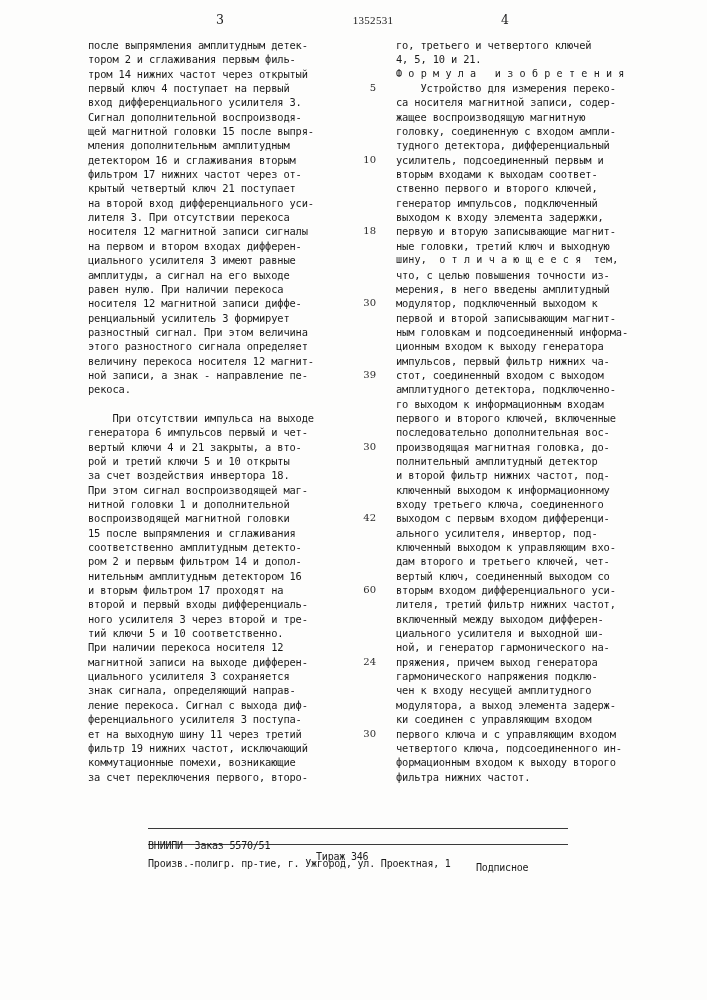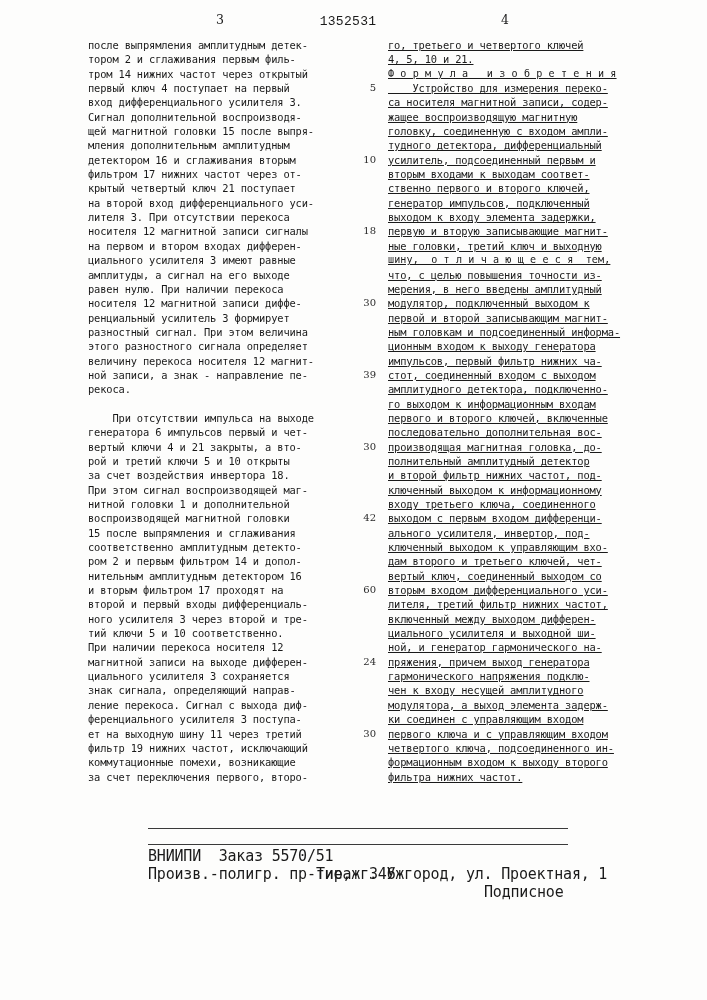--- a/index.html
+++ b/index.html
@@ -36,27 +36,27 @@
     position: absolute;
     left: 205px;
     top: 0;
     width: 30px;
     text-align: center;
     font-size: 12.5px;
     font-family: "DejaVu Serif", serif;
   }
   .hdr-patent {
     position: absolute;
-    left: 288px;
+    left: 313px;
     top: 2px;
     width: 120px;
     text-align: center;
-    font-size: 13px;
+    font-size: 11px;
     letter-spacing: 0.3px;
-    font-family: Liberation Mono, monospace;
+    font-family: Liberation Serif, serif;
   }
   .hdr-colnum-right {
     position: absolute;
     left: 490px;
     top: 0;
     width: 30px;
     text-align: center;
     font-size: 12.5px;
     font-family: "DejaVu Serif", serif;
   }
@@ -64,21 +64,21 @@
   
   .col {
     position: absolute;
     top: 38px;
     font-size: 10.4px;
     line-height: 14.35px;
     letter-spacing: -0.15px;
     white-space: pre;
   }
   .col-left  { left: 88px;  width: 250px; }
-  .col-right { left: 388px; width: 250px; text-decoration: underline; }
+  .col-right { left: 396px; width: 250px; }
 
   .ln {
     display: block;
     height: 14.35px;
     white-space: pre;
   }
   .ln.blank  { color: transparent; }
 
   .spaced {
     letter-spacing: 2.6px;
@@ -101,21 +101,21 @@
     text-align: right;
   }
   .gn.empty { color: transparent; }
 
   
   .footer {
     position: absolute;
     left: 148px;
     top: 828px;
     width: 420px;
-    font-size: 15px;
+    font-size: 10px;
     font-family: "DejaVu Sans Mono", monospace;
     letter-spacing: -0.2px;
   }
   .footer-rule {
     border-top: 1px solid #3a3a3a;
     width: 420px;
     height: 0;
   }
   .footer-row1 {
     position: relative;
@@ -123,21 +123,21 @@
     white-space: pre;
   }
   .footer-row2 {
     position: relative;
     height: 15px;
     white-space: pre;
     padding-top: 2px;
   }
   .f-a { position: absolute; left: 0; }
   .f-b { position: absolute; left: 168px; }
-  .f-c { position: absolute; left: 336px; }
+  .f-c { position: absolute; left: 328px; }
 </style>
 </head>
 <body>
 
 <div class="page">
 
   <div class="header">
     <div class="hdr-colnum-left">3</div>
     <div class="hdr-patent">1352531</div>
     <div class="hdr-colnum-right">4</div>

